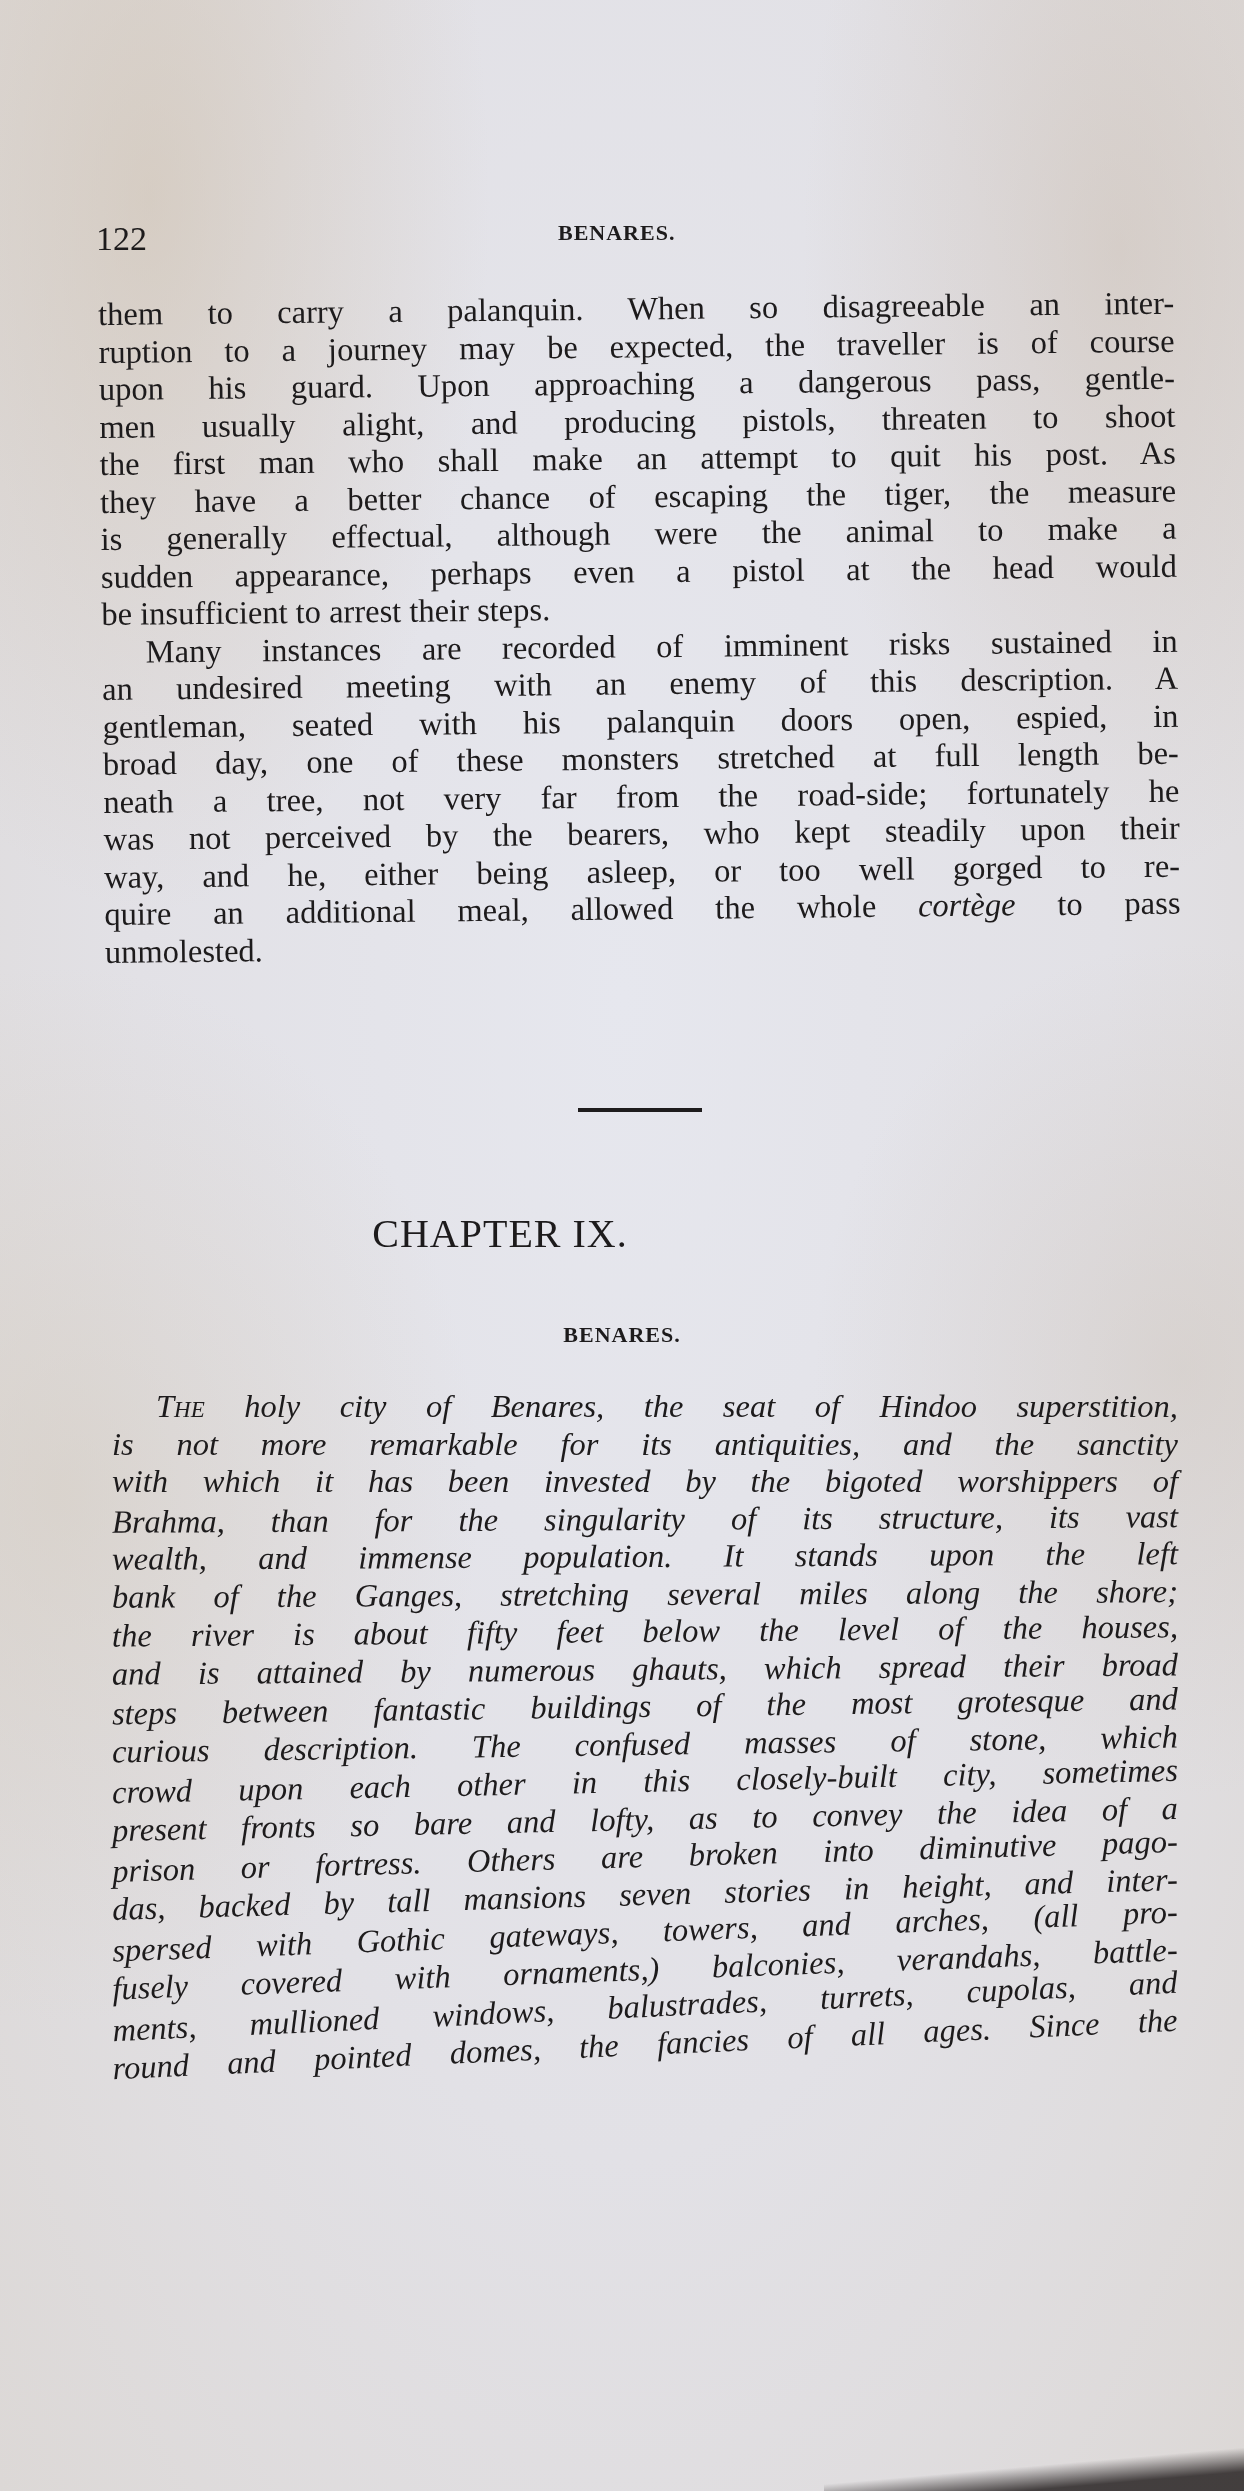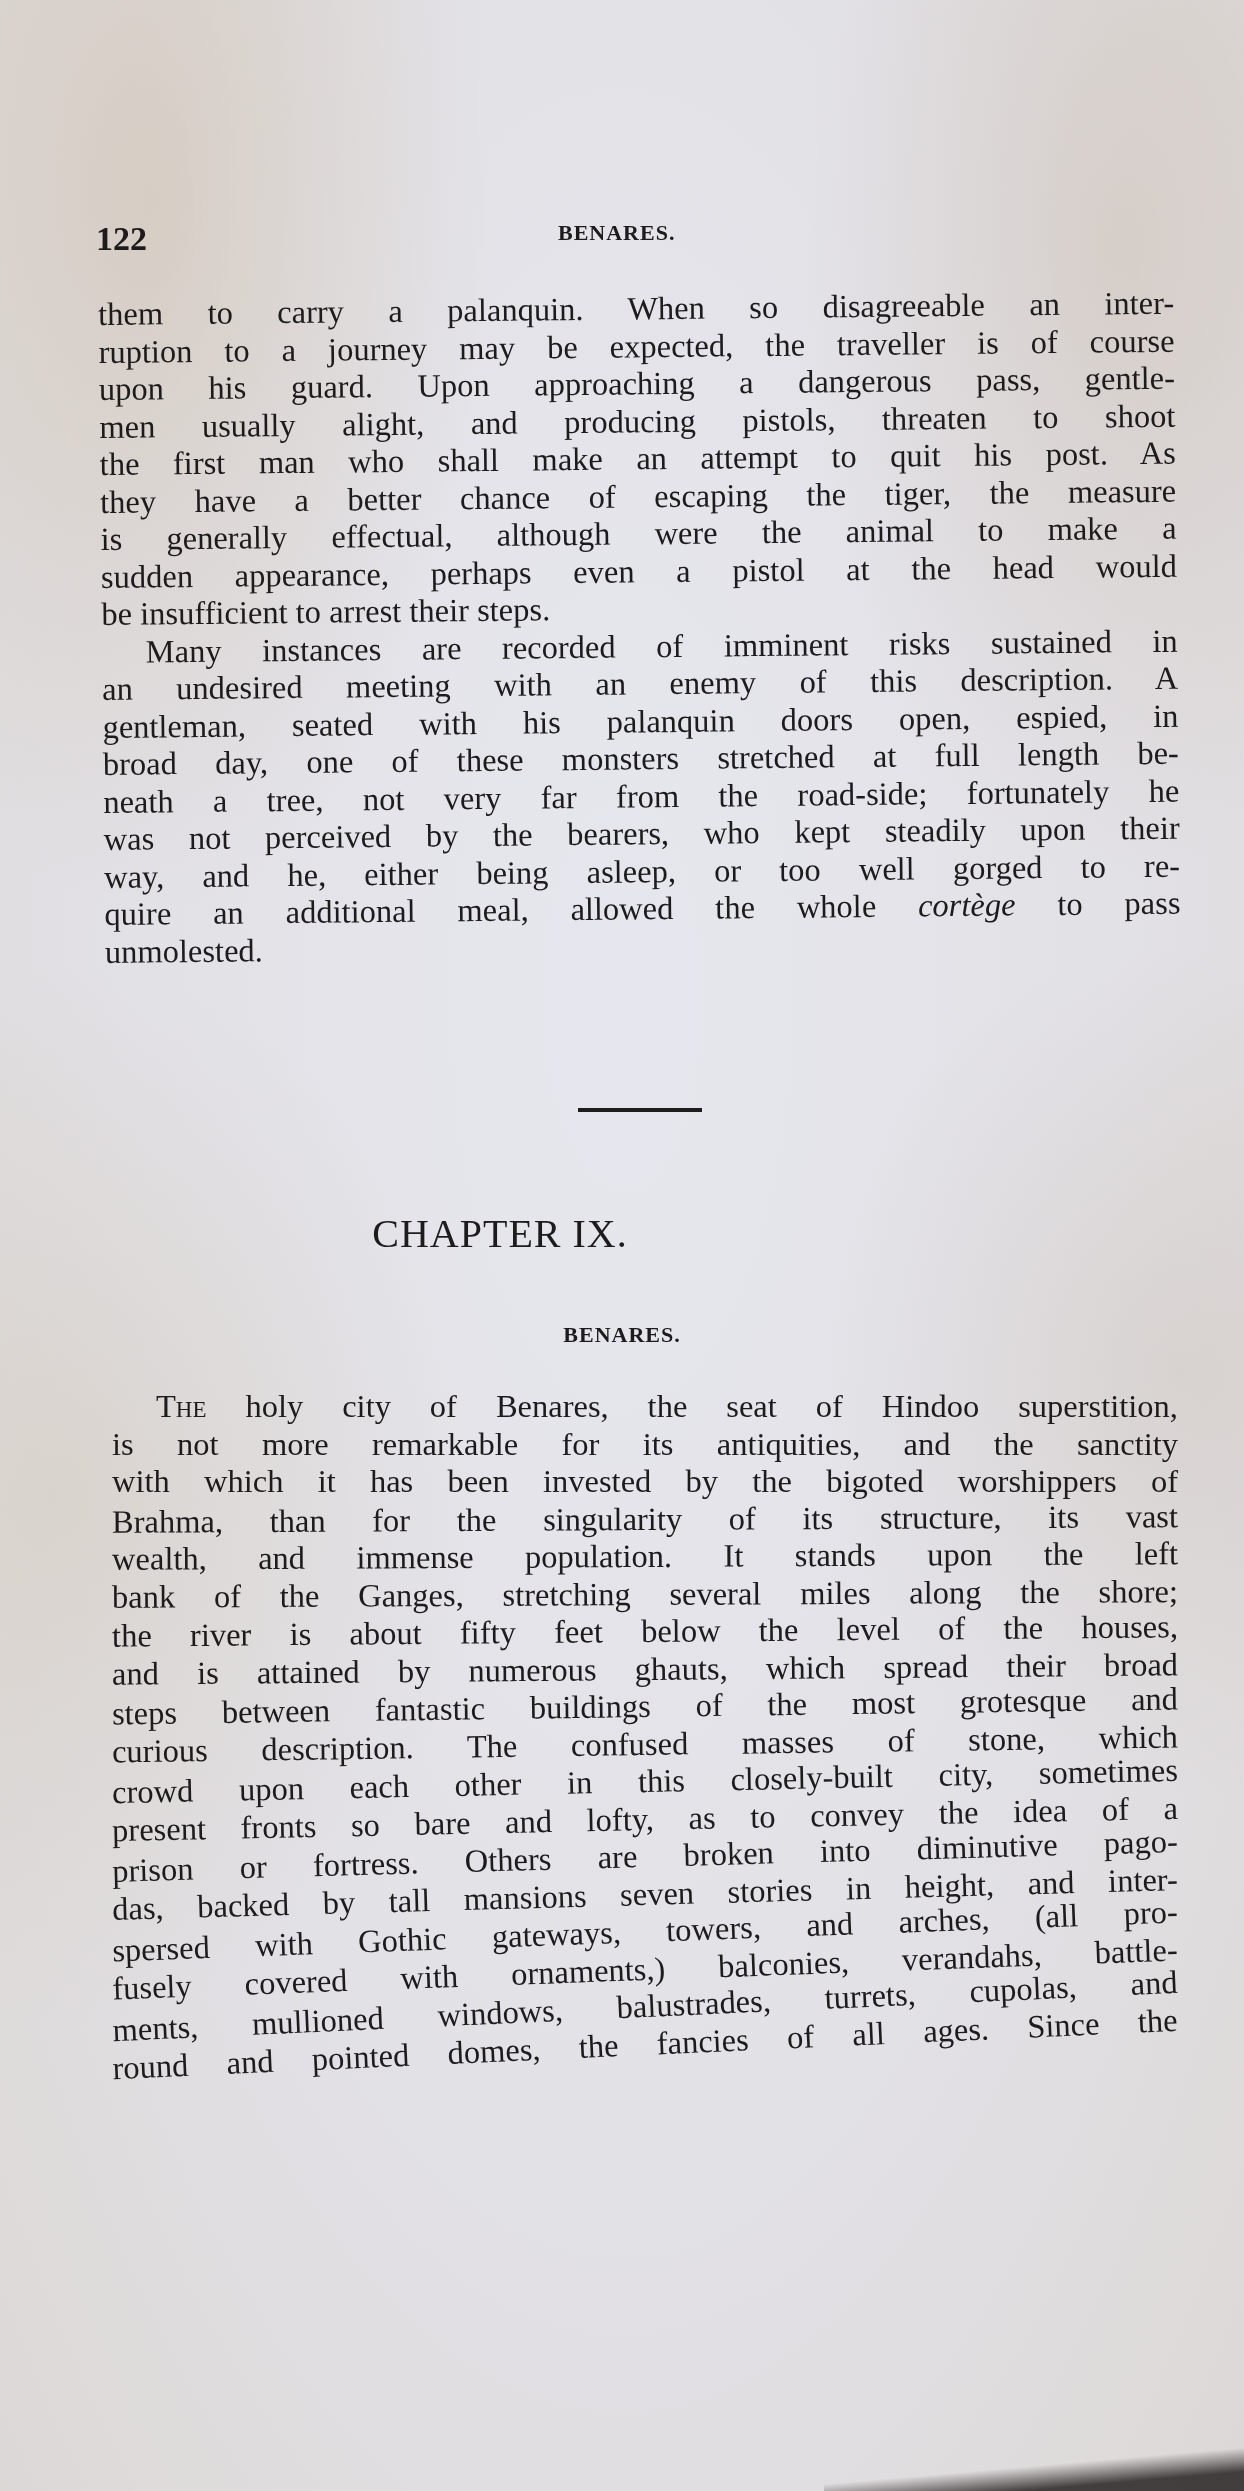--- a/index.html
+++ b/index.html
@@ -28,21 +28,21 @@
       right: 0; bottom: 0;
       width: 420px; height: 60px;
       background: linear-gradient(175deg, rgba(0,0,0,0) 55%, rgba(40,35,35,0.85) 80%);
     }
     .header {
       position: absolute;
       top: 220px; left: 96px; width: 1080px; height: 50px;
     }
     .page-number {
       position: absolute; left: 0; top: 0;
-      font-size: 34px; font-weight: bold;
+      font-size: 34px; font-weight: normal;
     }
     .running-head {
       position: absolute; left: 462px; top: 0;
       font-size: 22px; font-weight: bold; letter-spacing: 1px;
     }
     .body-text {
       position: absolute;
       left: 98px;
       width: 1076px;
       font-size: 32.5px;
@@ -67,21 +67,21 @@
       font-size: 40px;
       letter-spacing: 1px;
       padding-left: 0;
     }
     .chapter-subtitle {
       position: absolute;
       left: 0; width: 1244px; top: 1322px;
       text-align: center;
       font-size: 22px; font-weight: bold; letter-spacing: 1px;
     }
-    .block-2 { top: 1388px; left: 112px; width: 1066px; }
+    .block-2 { top: 1388px; left: 112px; width: 1066px; font-style: italic; }
     .smallcaps { font-variant: small-caps; }
     .curve-1 { transform: rotate(-0.3deg); }
     .curve-2 { transform: rotate(-0.5deg); }
     .curve-3 { transform: rotate(-0.8deg); }
     .curve-4 { transform: rotate(-1.2deg); }
     .curve-5 { transform: rotate(-1.6deg); }
     .curve-6 { transform: rotate(-2.1deg); }
     .curve-7 { transform: rotate(-2.6deg); }
   </style>
 </head>

